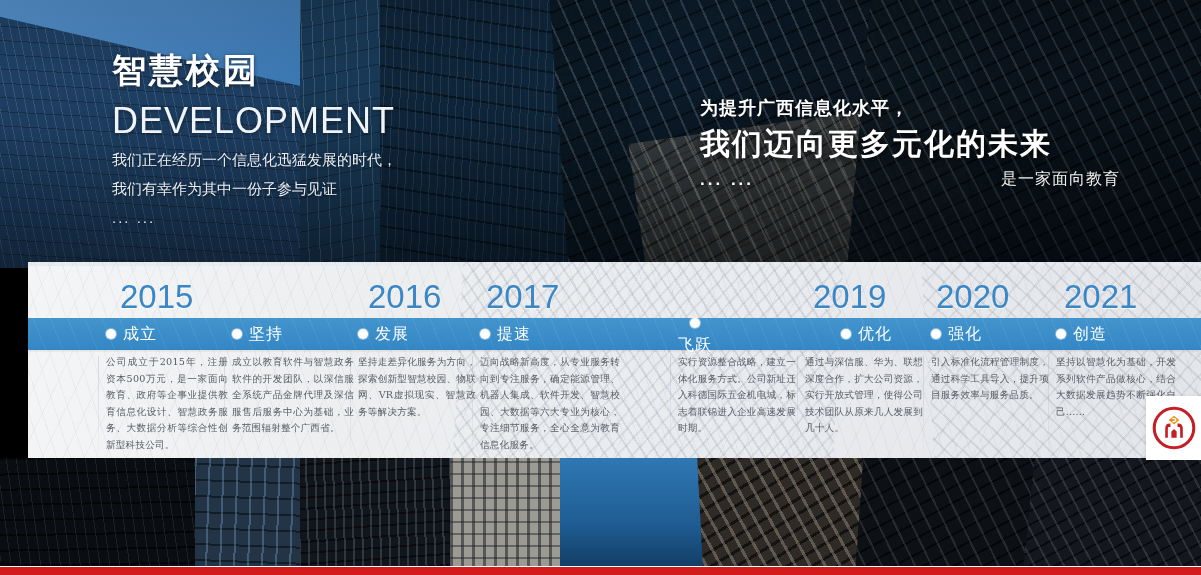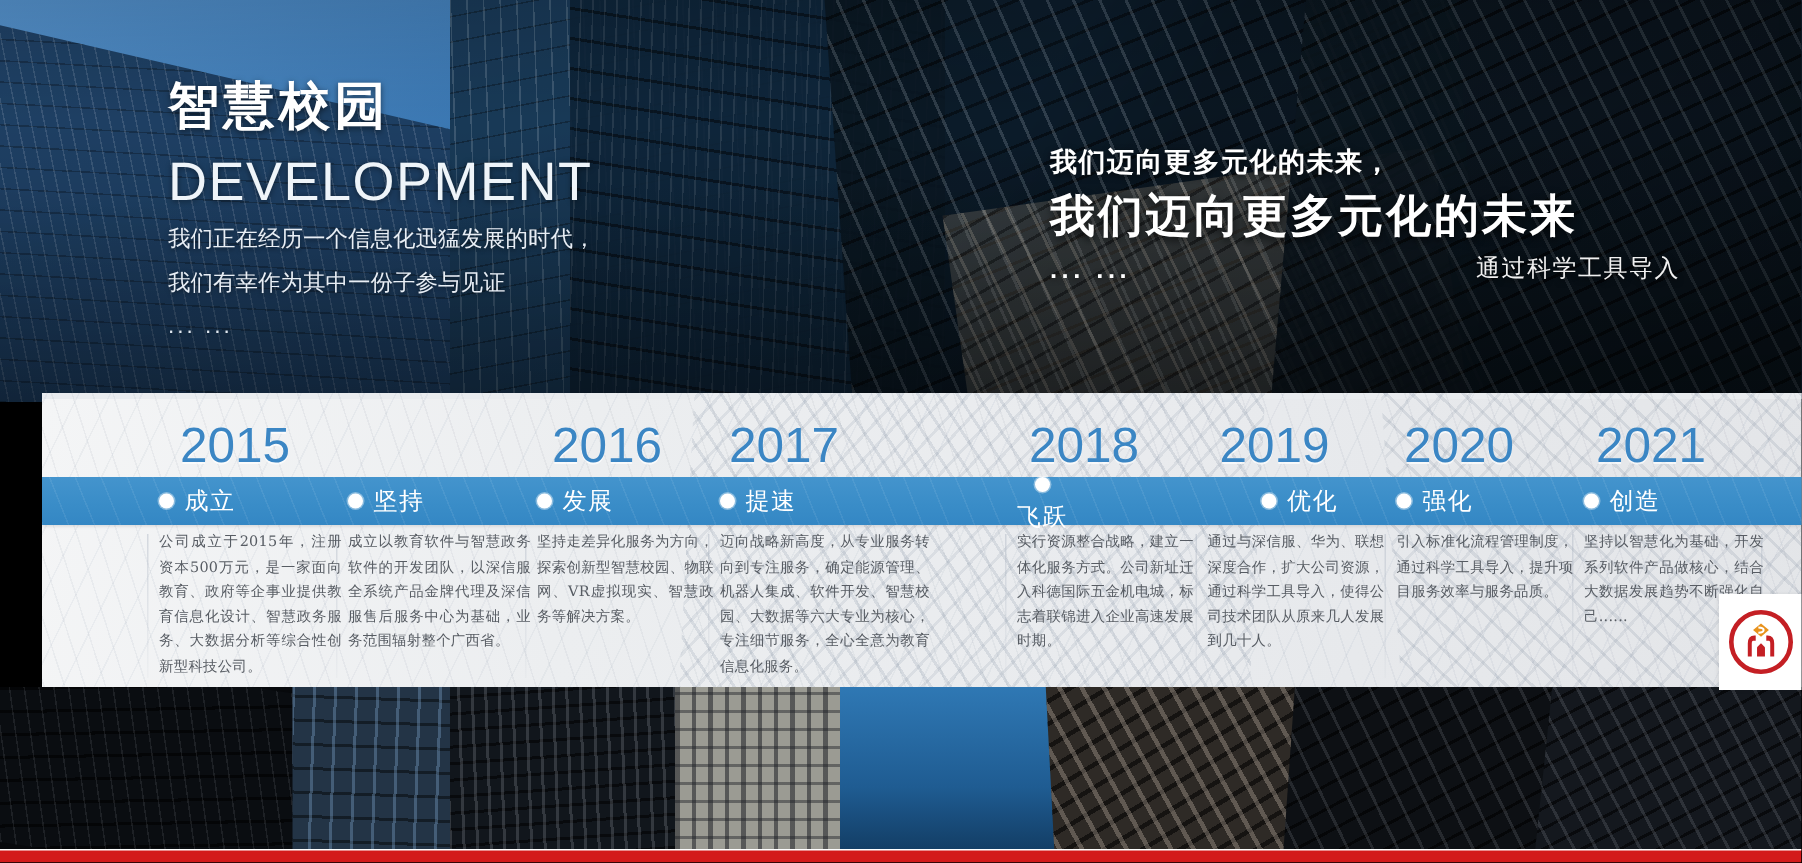--- a/index.html
+++ b/index.html
@@ -274,40 +274,39 @@
 
     <div class="hero-left">
       <div class="hero-title-cn">智慧校园</div>
       <div class="hero-title-en">DEVELOPMENT</div>
       <div class="hero-sub">我们正在经历一个信息化迅猛发展的时代，</div>
       <div class="hero-sub">我们有幸作为其中一份子参与见证</div>
       <div class="hero-dots">... ...</div>
     </div>
 
     <div class="hero-right">
-      <div class="hr-line1">我们迈向更多元化的未来，</div>
+      <div class="hr-line1">为提升广西信息化水平，</div>
       <div class="hr-line2">我们迈向更多元化的未来</div>
       <div class="hr-bottom">
         <div class="hr-dots">... ...</div>
-        <div class="hr-line3">通过科学工具导入</div>
+        <div class="hr-line3">是一家面向教育</div>
       </div>
     </div>
   </div>
 
   <div class="panel">
     <div class="edge-top"></div>
     <div class="panel-texture"></div>
     <div class="panel-texture2"></div>
     <div class="panel-texture3"></div>
 
     <div class="years-row" id="years-row">
         <div class="year" style="left: 92px; color: rgb(59, 134, 196);">2015</div>
         <div class="year" style="left: 340px; color: rgb(59, 134, 196);">2016</div>
         <div class="year" style="left: 458px; color: rgb(59, 134, 196);">2017</div>
-        <div class="year" style="left: 658px; color: rgb(59, 134, 196);">2018</div>
         <div class="year" style="left: 785px; color: rgb(59, 134, 196);">2019</div>
         <div class="year" style="left: 908px; color: rgb(59, 134, 196);">2020</div>
         <div class="year" style="left: 1036px; color: rgb(59, 134, 196);">2021</div>
       </div>
     <div class="blue-band" id="blue-band" style="background: linear-gradient(rgb(68, 148, 205) 0%, rgb(58, 141, 200) 55%, rgb(52, 135, 196) 100%); padding-left: 28px;">
         <div class="milestone" style="left: 78px;">
           <span class="ms-dot"></span>
           <span>成立</span>
         </div>
         <div class="milestone" style="left: 204px;">
@@ -347,21 +346,21 @@
         <div class="col-divider" style="left: 642px;"></div>
         <div class="col-divider" style="left: 769px;"></div>
         <div class="col-divider" style="left: 895px;"></div>
         <div class="col-divider" style="left: 1020px;"></div>
         <div class="col-divider" style="left: 1146px;"></div>
         <div class="col" style="left: 78px; width: 122px;">公司成立于2015年，注册资本500万元，是一家面向教育、政府等企事业提供教育信息化设计、智慧政务服务、大数据分析等综合性创新型科技公司。</div>
         <div class="col" style="left: 204px; width: 122px;">成立以教育软件与智慧政务软件的开发团队，以深信服全系统产品金牌代理及深信服售后服务中心为基础，业务范围辐射整个广西省。</div>
         <div class="col" style="left: 330px; width: 118px;">坚持走差异化服务为方向，探索创新型智慧校园、物联网、VR虚拟现实、智慧政务等解决方案。</div>
         <div class="col" style="left: 452px; width: 140px;">迈向战略新高度，从专业服务转向到专注服务，确定能源管理、机器人集成、软件开发、智慧校园、大数据等六大专业为核心，专注细节服务，全心全意为教育信息化服务。</div>
         <div class="col" style="left: 650px; width: 118px;">实行资源整合战略，建立一体化服务方式。公司新址迁入科德国际五金机电城，标志着联锦进入企业高速发展时期。</div>
-        <div class="col" style="left: 777px; width: 118px;">通过与深信服、华为、联想深度合作，扩大公司资源，通过科学工具导入，使得公司技术团队从原来几人发展到几十人。</div>
+        <div class="col" style="left: 777px; width: 118px;">通过与深信服、华为、联想深度合作，扩大公司资源，实行开放式管理，使得公司技术团队从原来几人发展到几十人。</div>
         <div class="col" style="left: 903px; width: 118px;">引入标准化流程管理制度，通过科学工具导入，提升项目服务效率与服务品质。</div>
         <div class="col" style="left: 1028px; width: 120px;">坚持以智慧化为基础，开发系列软件产品做核心，结合大数据发展趋势不断强化自己......</div>
       </div>
   </div>
 
   <div class="logo-box">
     <svg width="44" height="44" viewBox="0 0 100 100">
       <circle cx="50" cy="50" r="45" fill="none" stroke="#c41f24" stroke-width="7"></circle>
       <path d="M30 72 L30 52 Q30 40 40 40 L42 40 L42 48 L38 48 Q36 48 36 53 L36 72 Z" fill="#c41f24"></path>
       <path d="M70 72 L70 52 Q70 40 60 40 L58 40 L58 48 L62 48 Q64 48 64 53 L64 72 Z" fill="#c41f24"></path>

